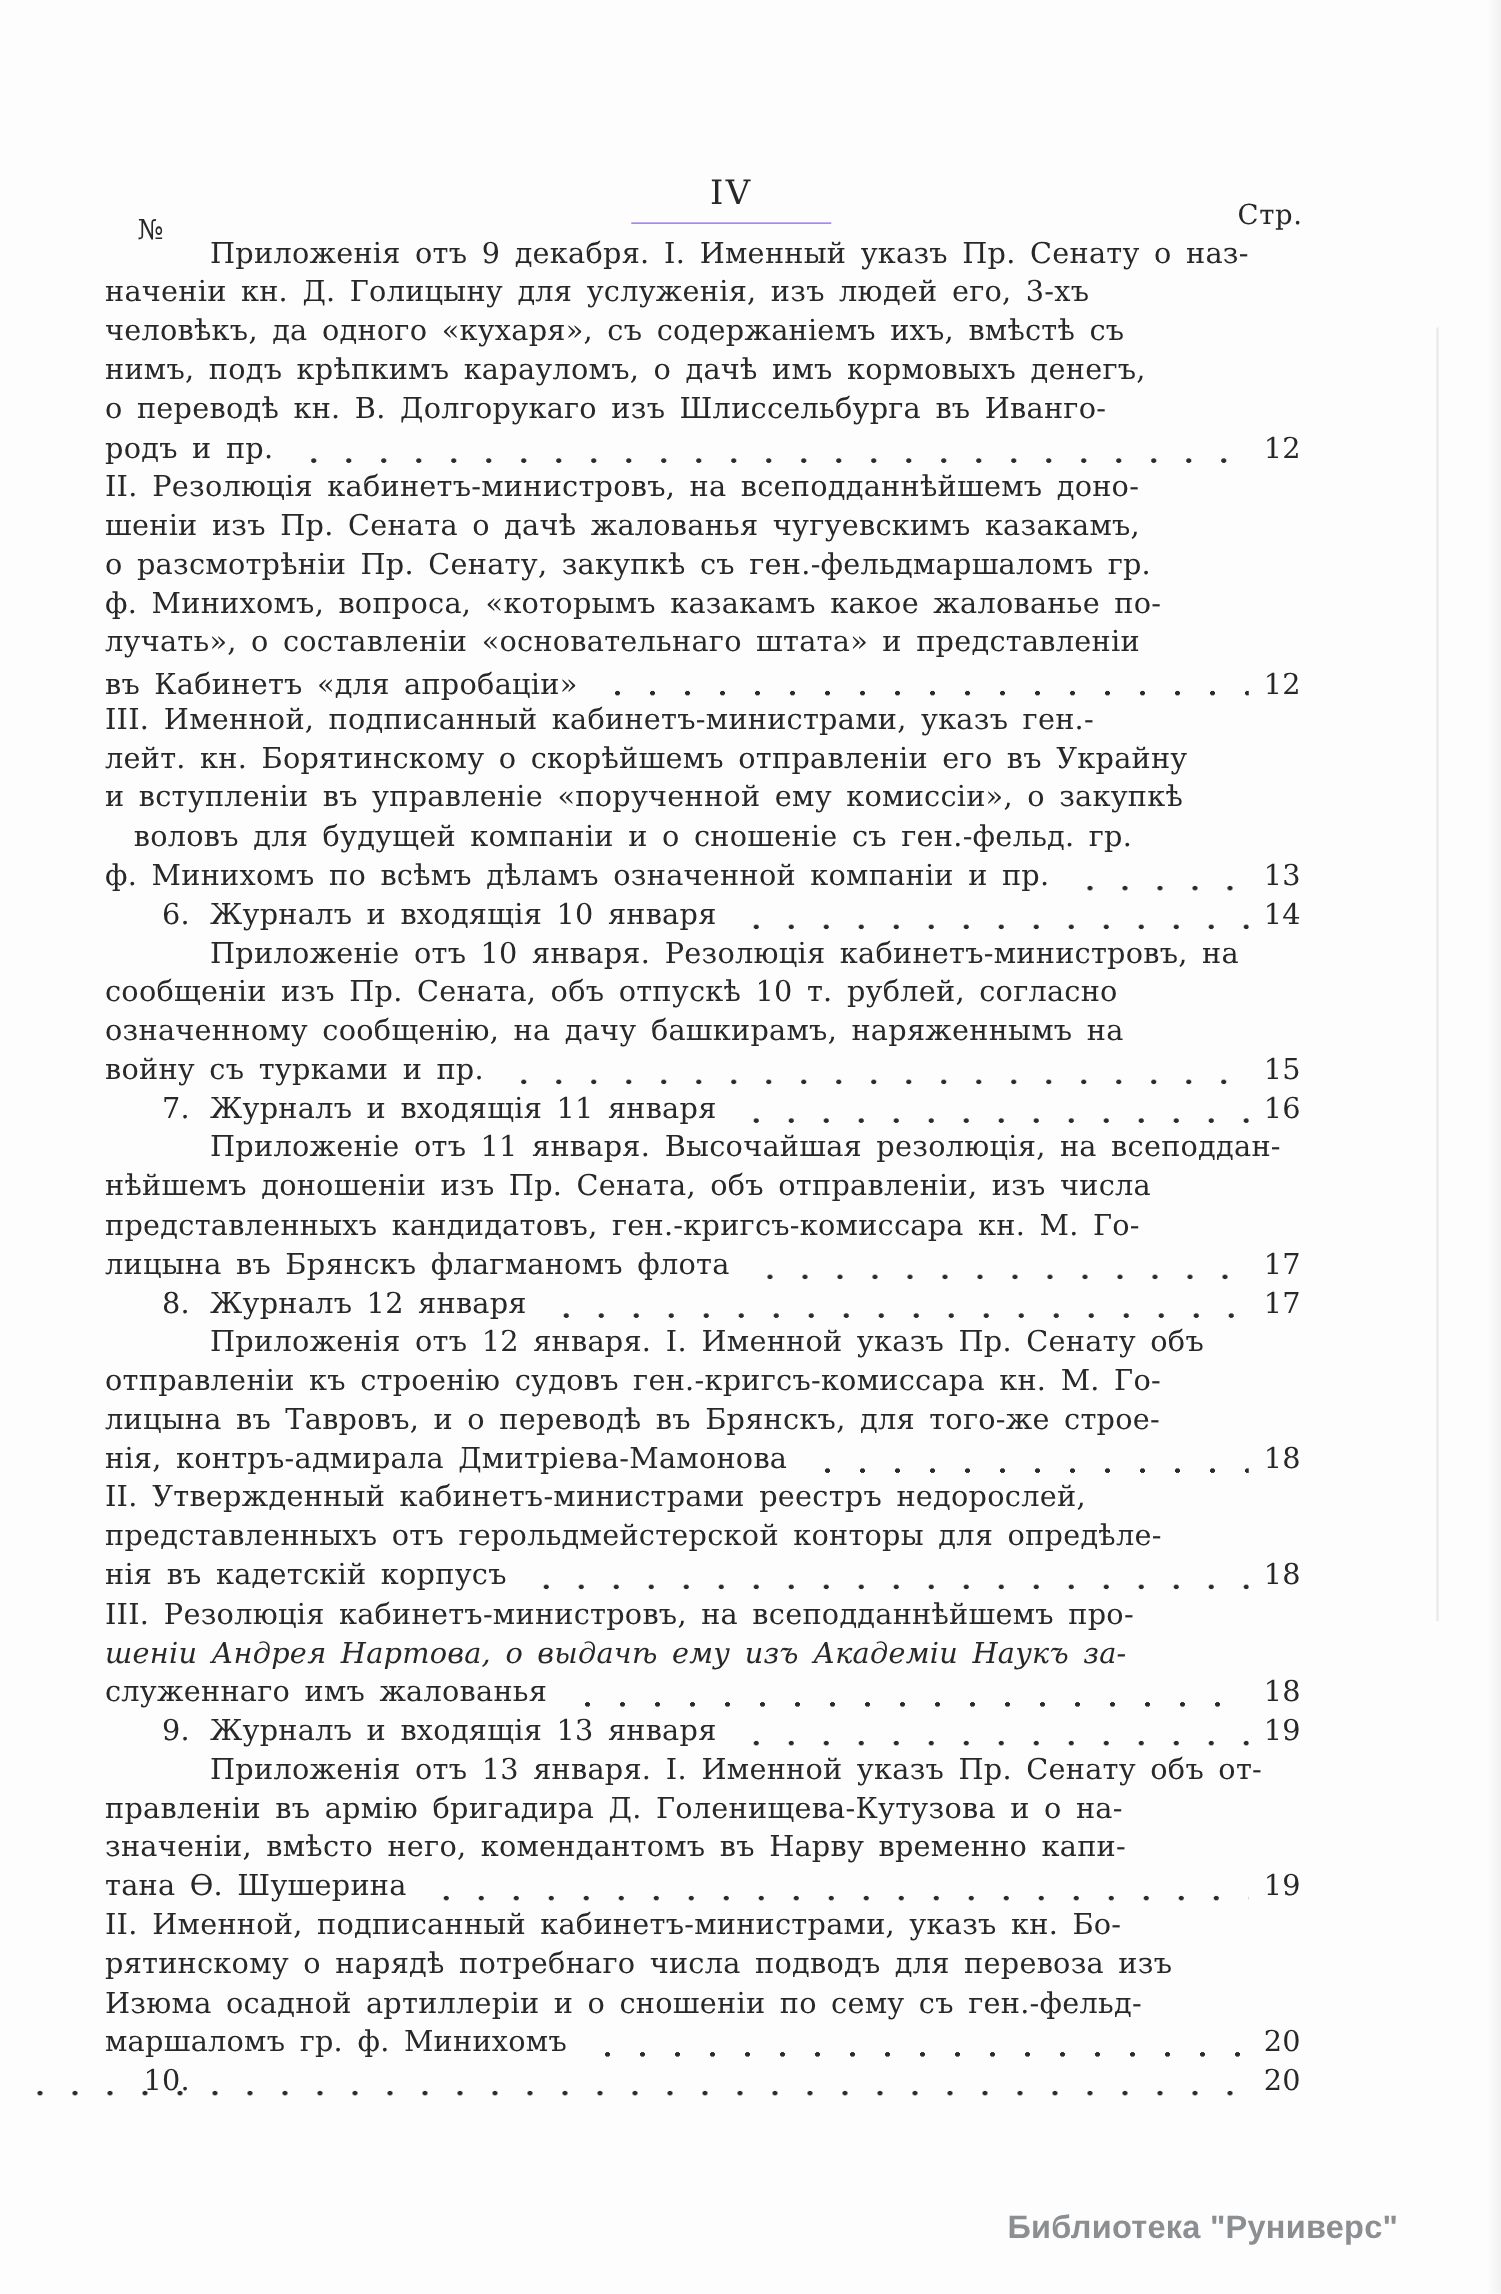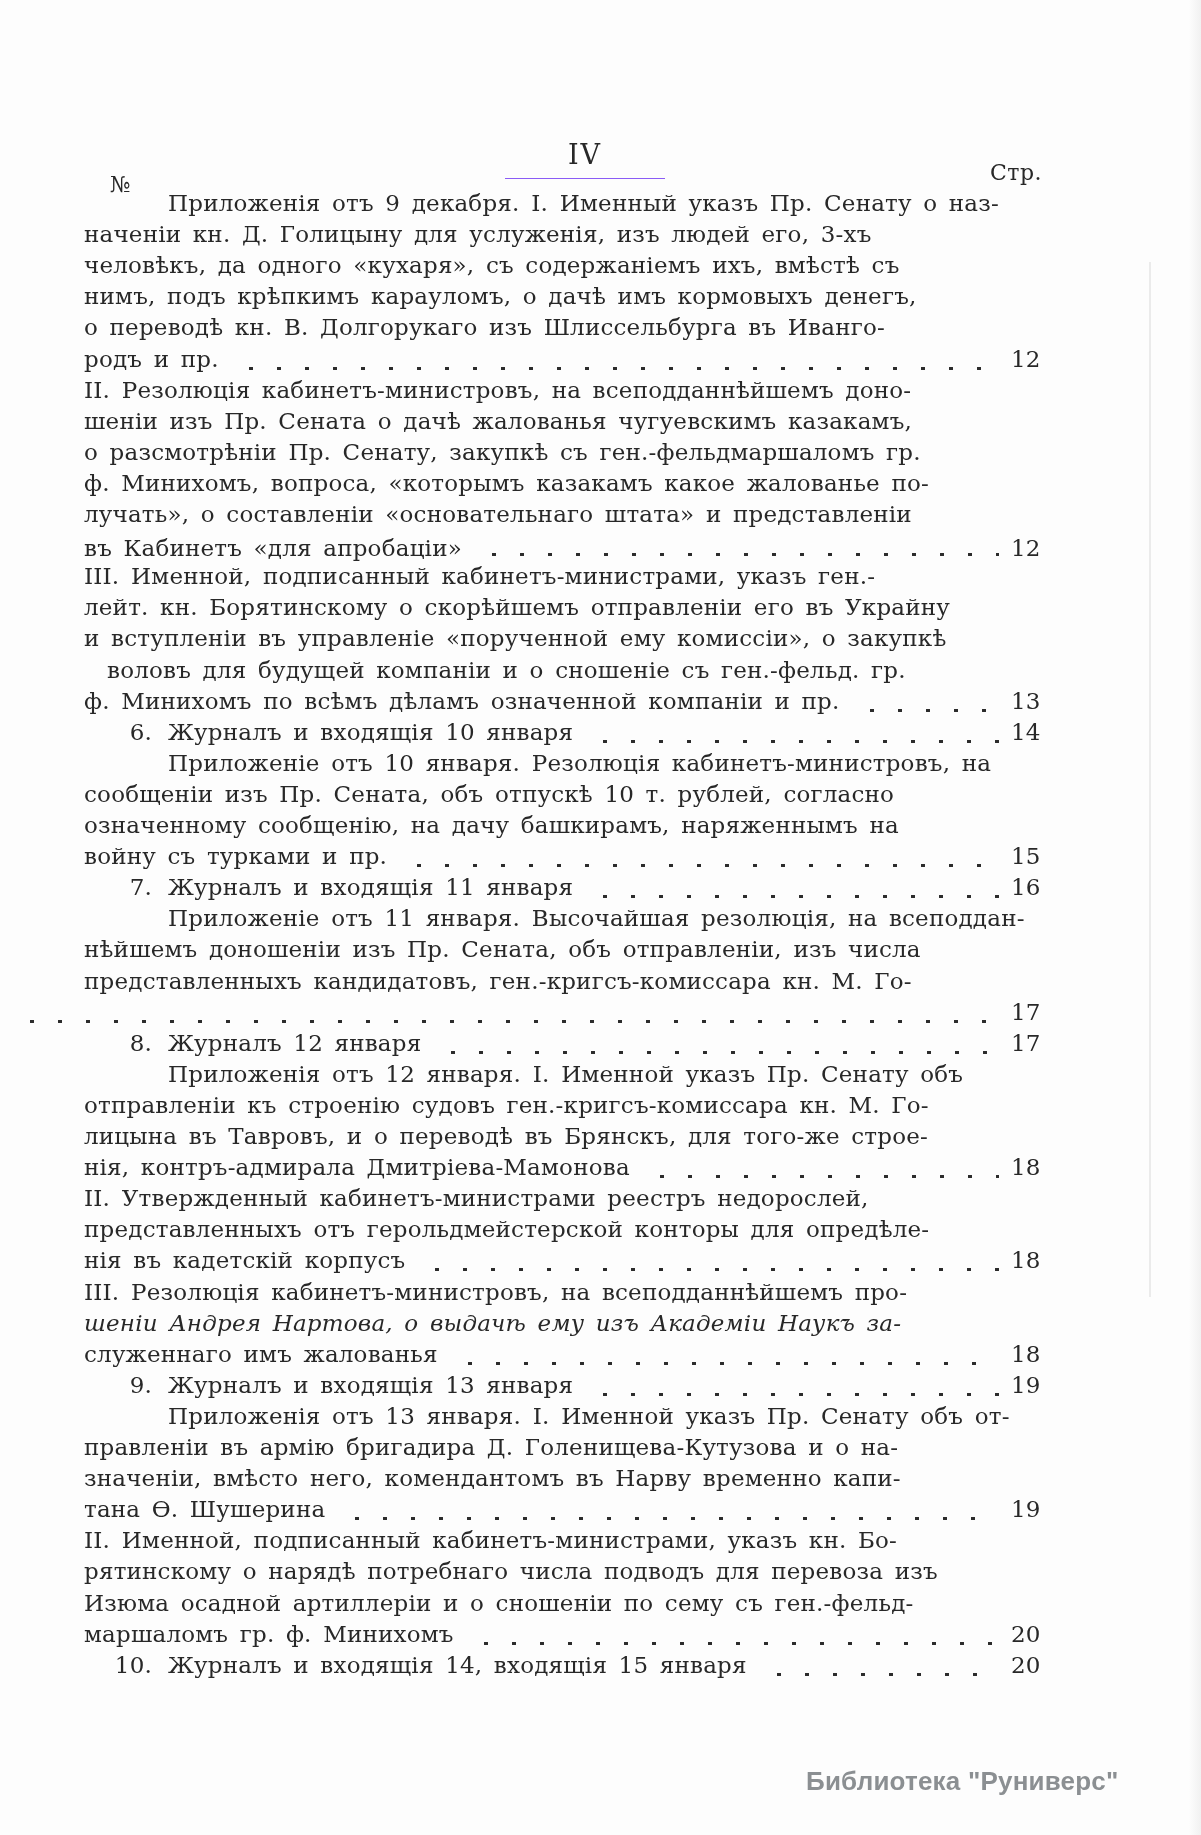--- a/index.html
+++ b/index.html
@@ -145,20 +145,21 @@
       <div class="toc-row" style="top: 905px;">
         <span class="txt ind-e">Приложеніе отъ 11 января. Высочайшая резолюція, на всеподдан-</span>
       </div>
       <div class="toc-row" style="top: 936px;">
         <span class="txt ind-c">нѣйшемъ доношеніи изъ Пр. Сената, объ отправленіи, изъ числа</span>
       </div>
       <div class="toc-row" style="top: 968px;">
         <span class="txt ind-c">представленныхъ кандидатовъ, ген.-кригсъ-комиссара кн. М. Го-</span>
       </div>
       <div class="toc-row" style="top: 999px;">
+        <span class="txt ind-c">лицына въ Брянскъ флагманомъ флота</span>
         <span class="leader"></span>
         <span class="pg">17</span>
       </div>
       <div class="toc-row" style="top: 1030px;">
         <span class="num">8.</span>
         <span class="txt ind-e">Журналъ 12 января</span>
         <span class="leader"></span>
         <span class="pg">17</span>
       </div>
       <div class="toc-row" style="top: 1061px;">
@@ -226,21 +227,20 @@
       <div class="toc-row" style="top: 1590px;">
         <span class="txt ind-c">Изюма осадной артиллеріи и о сношеніи по сему съ ген.-фельд-</span>
       </div>
       <div class="toc-row" style="top: 1621px;">
         <span class="txt ind-c">маршаломъ гр. ф. Минихомъ</span>
         <span class="leader"></span>
         <span class="pg">20</span>
       </div>
       <div class="toc-row" style="top: 1652px;">
         <span class="num">10.</span>
-        <span class="txt ind-e">Журналъ и входящія 14, входящія 15 января</span>
         <span class="leader"></span>
         <span class="pg">20</span>
       </div>
     </div>
 
   <div class="scan-line"></div>
   <div class="scan-edge"></div>
 
   <div class="watermark">Библиотека "Руниверс"</div>
 </div>

